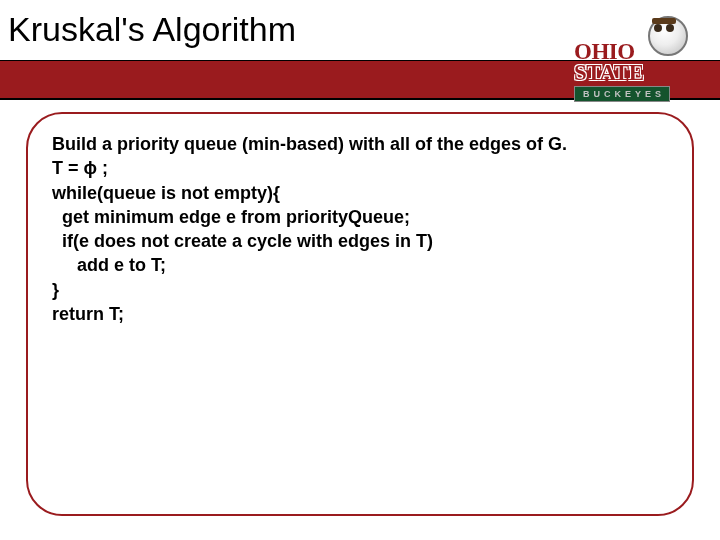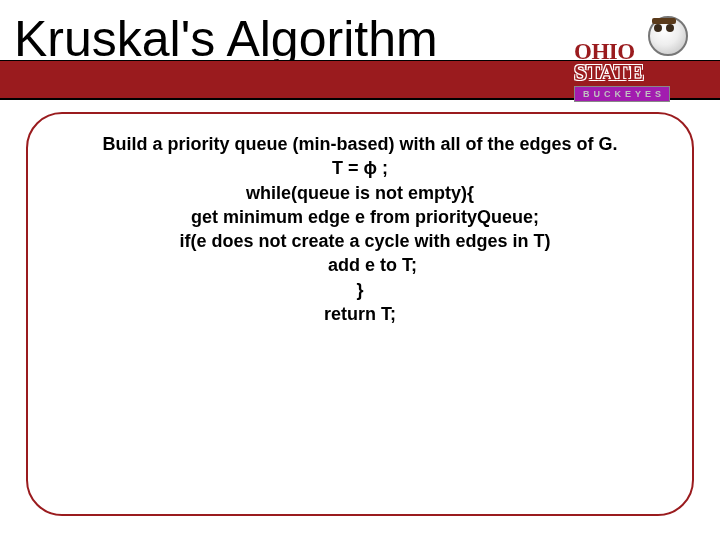--- a/index.html
+++ b/index.html
@@ -16,24 +16,24 @@
     height: 540px;
     position: relative;
   }
   .title-area {
     position: absolute;
     top: 10px;
     left: 0;
     width: 100%;
   }
   .title-text {
-    font-size: 50px;
+    font-size: 34px;
     font-weight: normal;
     color: #000;
-    padding-left: 14px;
+    padding-left: 8px;
   }
   .red-bar {
     position: absolute;
     top: 60px;
     left: 0;
     width: 100%;
     height: 40px;
     background: #9a1b1e;
     border-top: 1px solid #000;
     border-bottom: 2px solid #000;
@@ -55,21 +55,20 @@
     border-radius: 36px;
     padding: 18px 24px;
   }
   .code-block {
     font-family: Arial, Helvetica, sans-serif;
     font-size: 18px;
     font-weight: bold;
     line-height: 1.35;
     color: #000;
     white-space: pre;
-    text-align: center;
   }
   
   .logo-bg {
     width: 130px;
     height: 94px;
     position: relative;
   }
   .mascot {
     position: absolute;
     top: 0;
@@ -117,21 +116,21 @@
     font-weight: bold;
     color: #9a1b1e;
     font-size: 23px;
     letter-spacing: -0.5px;
     line-height: 0.9;
     text-shadow: 1px 1px 0 #fff, -1px 1px 0 #fff, 1px -1px 0 #fff, -1px -1px 0 #fff;
   }
   .wordmark-sub {
     display: inline-block;
     margin-top: 2px;
-    background: #a21caf;
+    background: #14532d;
     color: #c0c0c0;
     font-family: Arial, sans-serif;
     font-weight: bold;
     font-size: 9px;
     letter-spacing: 4px;
     padding: 2px 4px 2px 8px;
     border: 1px solid #888;
   }
 </style>
 </head>

